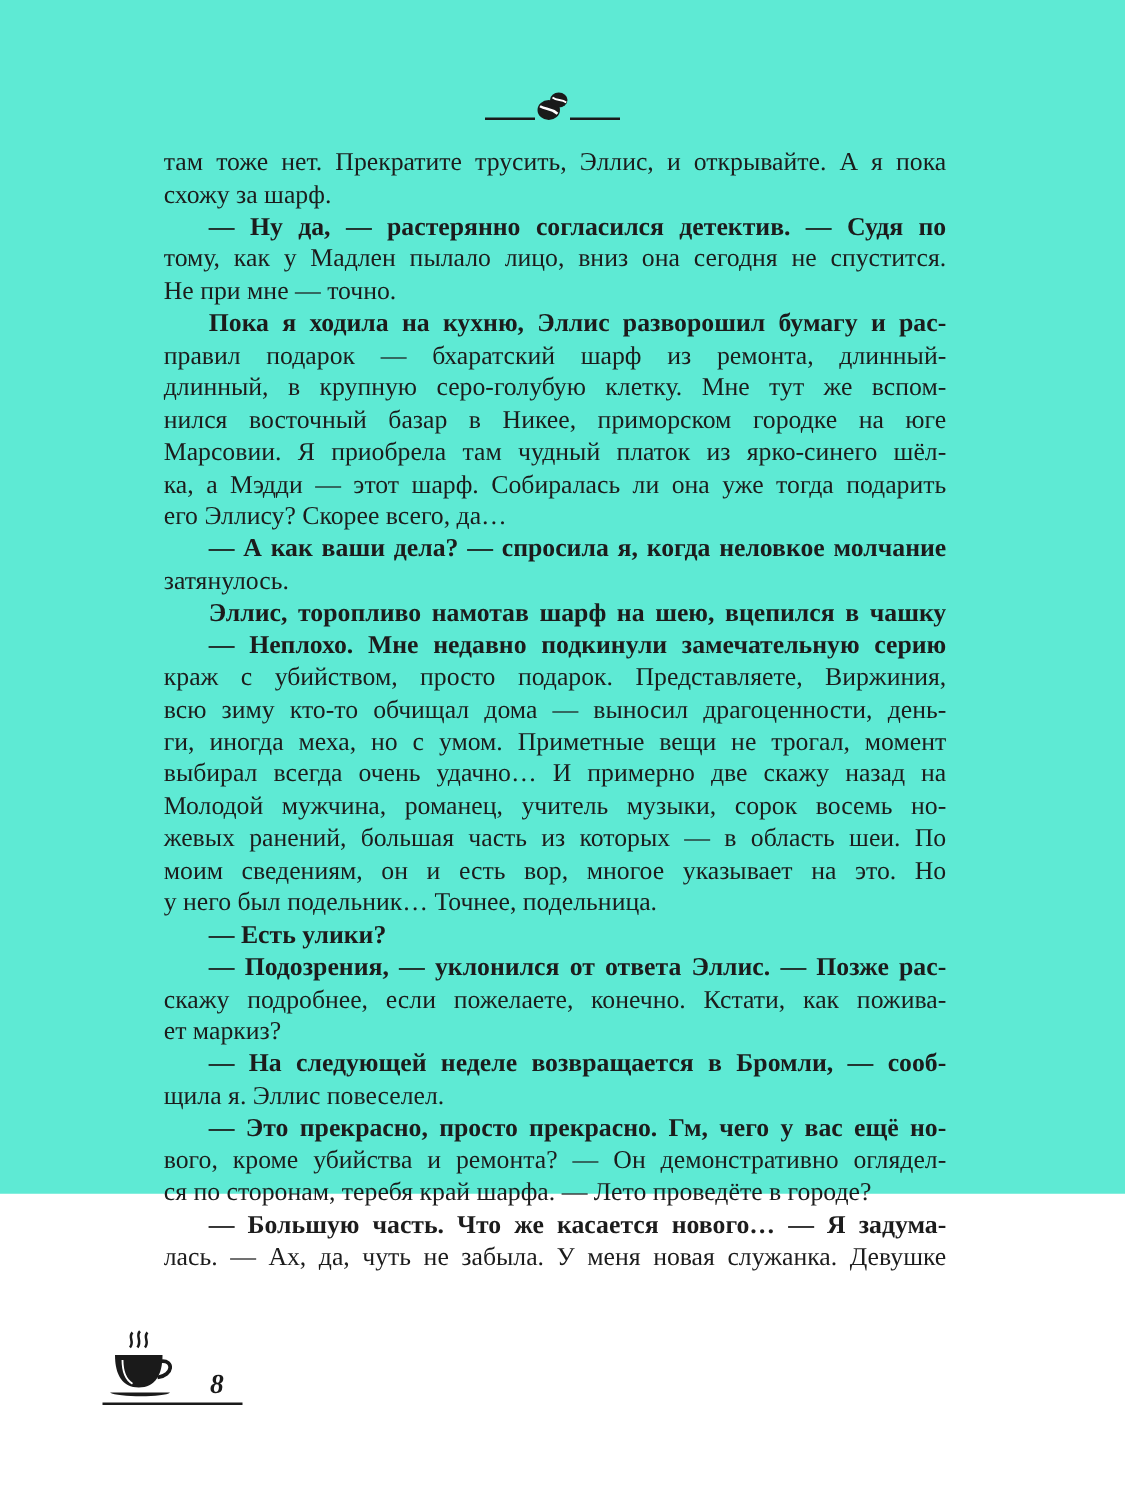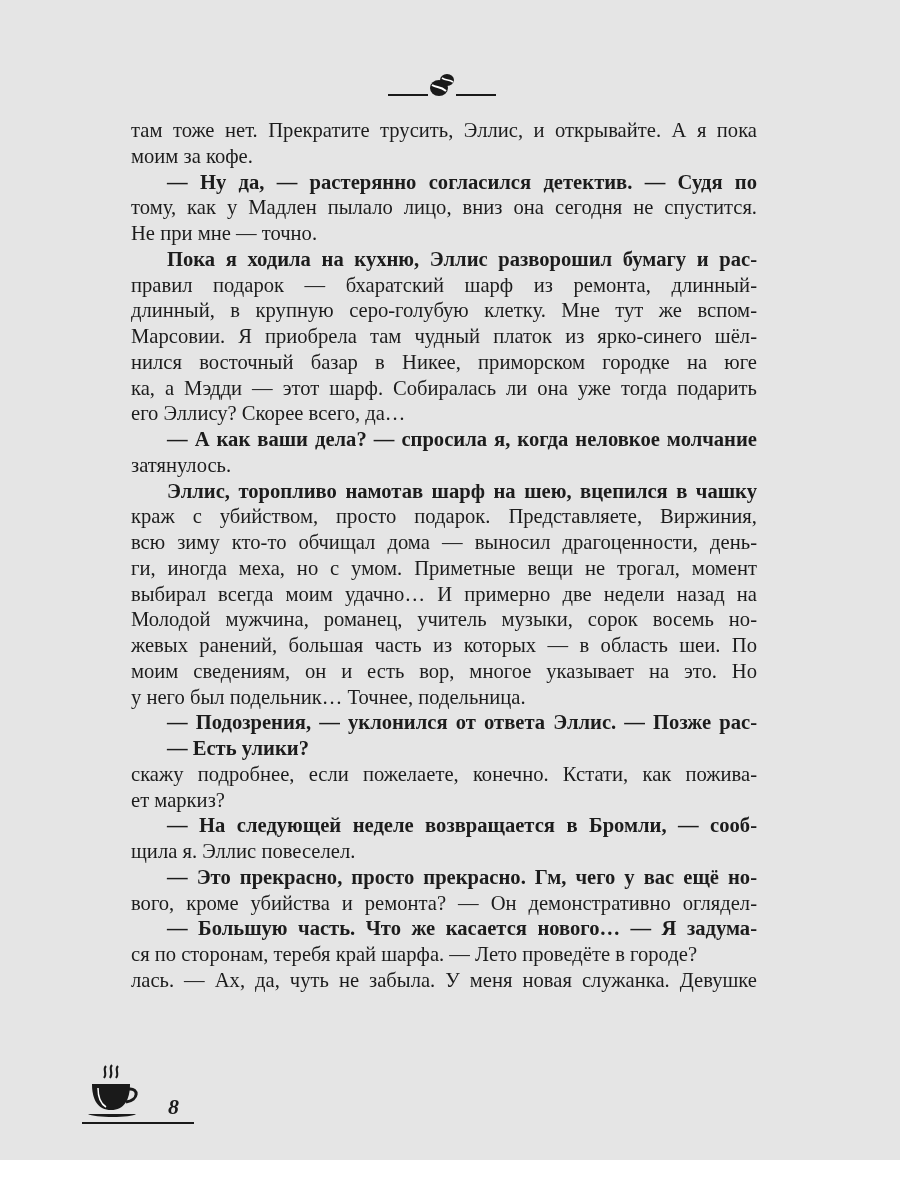--- a/index.html
+++ b/index.html
@@ -1,17 +1,17 @@
 <!DOCTYPE html>
 <html><head>
 <meta charset="utf-8">
 <style>
   html, body { margin: 0; padding: 0; background: #ffffff; }
   body { width: 900px; height: 1200px; position: relative; overflow: hidden; }
-  .page { position: absolute; left: 0; top: 0; width: 900px; height: 1160px; background: #e5e5e5; }
+  .page { position: absolute; left: 0; top: 0; width: 900px; height: 955px; background: #5eead4; }
   .header-ornament { position: absolute; left: 388px; top: 72px; width: 110px; height: 26px; }
   .header-ornament .line { position: absolute; top: 22px; height: 2px; background: #1a1a1a; }
   .header-ornament .line.l { left: 0; width: 40px; }
   .header-ornament .line.r { left: 68px; width: 40px; }
   .header-ornament .bean { position: absolute; left: 40px; top: 0; width: 28px; height: 26px; }
   .text-block { position: absolute; left: 131px; top: 118px; width: 626px;
     font-family: "Liberation Serif", serif; font-size: 20.6px; color: #1c1c1c; }
   .ln { height: 25.75px; line-height: 25.75px; white-space: nowrap; text-align: justify; text-align-last: justify; overflow: visible; }
   .ln.last { text-align-last: left; }
   .ln.ind { padding-left: 36px; font-weight: bold; }
@@ -30,52 +30,53 @@
       <ellipse cx="11" cy="16" rx="9" ry="8" fill="#1a1a1a"></ellipse>
       <path d="M4 13 C9 16, 12 14, 18 19" stroke="#fff" stroke-width="2" fill="none"></path>
       <ellipse cx="19" cy="8" rx="7" ry="6" fill="#1a1a1a"></ellipse>
       <path d="M14 6 C18 9, 21 7, 25 10" stroke="#fff" stroke-width="1.6" fill="none"></path>
     </svg>
     <div class="line r"></div>
   </div>
 
   <div class="text-block" id="text-block">
       <div class="ln">там тоже нет. Прекратите трусить, Эллис, и открывайте. А я пока</div>
-      <div class="ln last">моим за кофе.</div>
+      <div class="ln last">схожу за шарф.</div>
       <div class="ln ind">— Ну да, — растерянно согласился детектив. — Судя по</div>
       <div class="ln">тому, как у Мадлен пылало лицо, вниз она сегодня не спустится.</div>
       <div class="ln last">Не при мне — точно.</div>
       <div class="ln ind">Пока я ходила на кухню, Эллис разворошил бумагу и рас-</div>
       <div class="ln">правил подарок — бхаратский шарф из ремонта, длинный-</div>
       <div class="ln">длинный, в крупную серо-голубую клетку. Мне тут же вспом-</div>
+      <div class="ln">нился восточный базар в Никее, приморском городке на юге</div>
       <div class="ln">Марсовии. Я приобрела там чудный платок из ярко-синего шёл-</div>
-      <div class="ln">нился восточный базар в Никее, приморском городке на юге</div>
       <div class="ln">ка, а Мэдди — этот шарф. Собиралась ли она уже тогда подарить</div>
       <div class="ln last">его Эллису? Скорее всего, да…</div>
       <div class="ln ind">— А как ваши дела? — спросила я, когда неловкое молчание</div>
       <div class="ln last">затянулось.</div>
       <div class="ln ind">Эллис, торопливо намотав шарф на шею, вцепился в чашку</div>
+      <div class="ln ind">— Неплохо. Мне недавно подкинули замечательную серию</div>
       <div class="ln">краж с убийством, просто подарок. Представляете, Виржиния,</div>
       <div class="ln">всю зиму кто-то обчищал дома — выносил драгоценности, день-</div>
       <div class="ln">ги, иногда меха, но с умом. Приметные вещи не трогал, момент</div>
-      <div class="ln">выбирал всегда моим удачно… И примерно две недели назад на</div>
+      <div class="ln">выбирал всегда очень удачно… И примерно две скажу назад на</div>
       <div class="ln">Молодой мужчина, романец, учитель музыки, сорок восемь но-</div>
       <div class="ln">жевых ранений, большая часть из которых — в область шеи. По</div>
       <div class="ln">моим сведениям, он и есть вор, многое указывает на это. Но</div>
       <div class="ln last">у него был подельник… Точнее, подельница.</div>
+      <div class="ln ind last">— Есть улики?</div>
       <div class="ln ind">— Подозрения, — уклонился от ответа Эллис. — Позже рас-</div>
-      <div class="ln ind last">— Есть улики?</div>
       <div class="ln">скажу подробнее, если пожелаете, конечно. Кстати, как пожива-</div>
       <div class="ln last">ет маркиз?</div>
       <div class="ln ind">— На следующей неделе возвращается в Бромли, — сооб-</div>
       <div class="ln last">щила я. Эллис повеселел.</div>
       <div class="ln ind">— Это прекрасно, просто прекрасно. Гм, чего у вас ещё но-</div>
       <div class="ln">вого, кроме убийства и ремонта? — Он демонстративно оглядел-</div>
+      <div class="ln last">ся по сторонам, теребя край шарфа. — Лето проведёте в городе?</div>
       <div class="ln ind">— Большую часть. Что же касается нового… — Я задума-</div>
-      <div class="ln last">ся по сторонам, теребя край шарфа. — Лето проведёте в городе?</div>
       <div class="ln">лась. — Ах, да, чуть не забыла. У меня новая служанка. Девушке</div>
     </div>
 
   <div class="footer">
     <svg class="cup" viewBox="0 0 60 62">
       <path d="M20 2 C16 6, 22 9, 18 14 M26 1 C22 5, 28 8, 24 14 M32 2 C28 6, 34 9, 30 14" stroke="#1a1a1a" stroke-width="2" fill="none"></path>
       <path d="M6 20 L44 20 C44 36, 38 46, 25 46 C12 46, 6 36, 6 20 Z" fill="#1a1a1a"></path>
       <path d="M43 25 C53 24, 53 36, 40 38" stroke="#1a1a1a" stroke-width="3" fill="none"></path>
       <path d="M12 24 C12 34, 15 40, 20 43" stroke="#fff" stroke-width="1.5" fill="none"></path>
       <path d="M2 50 L50 50 C46 54, 8 54, 2 50 Z" fill="#1a1a1a"></path>

